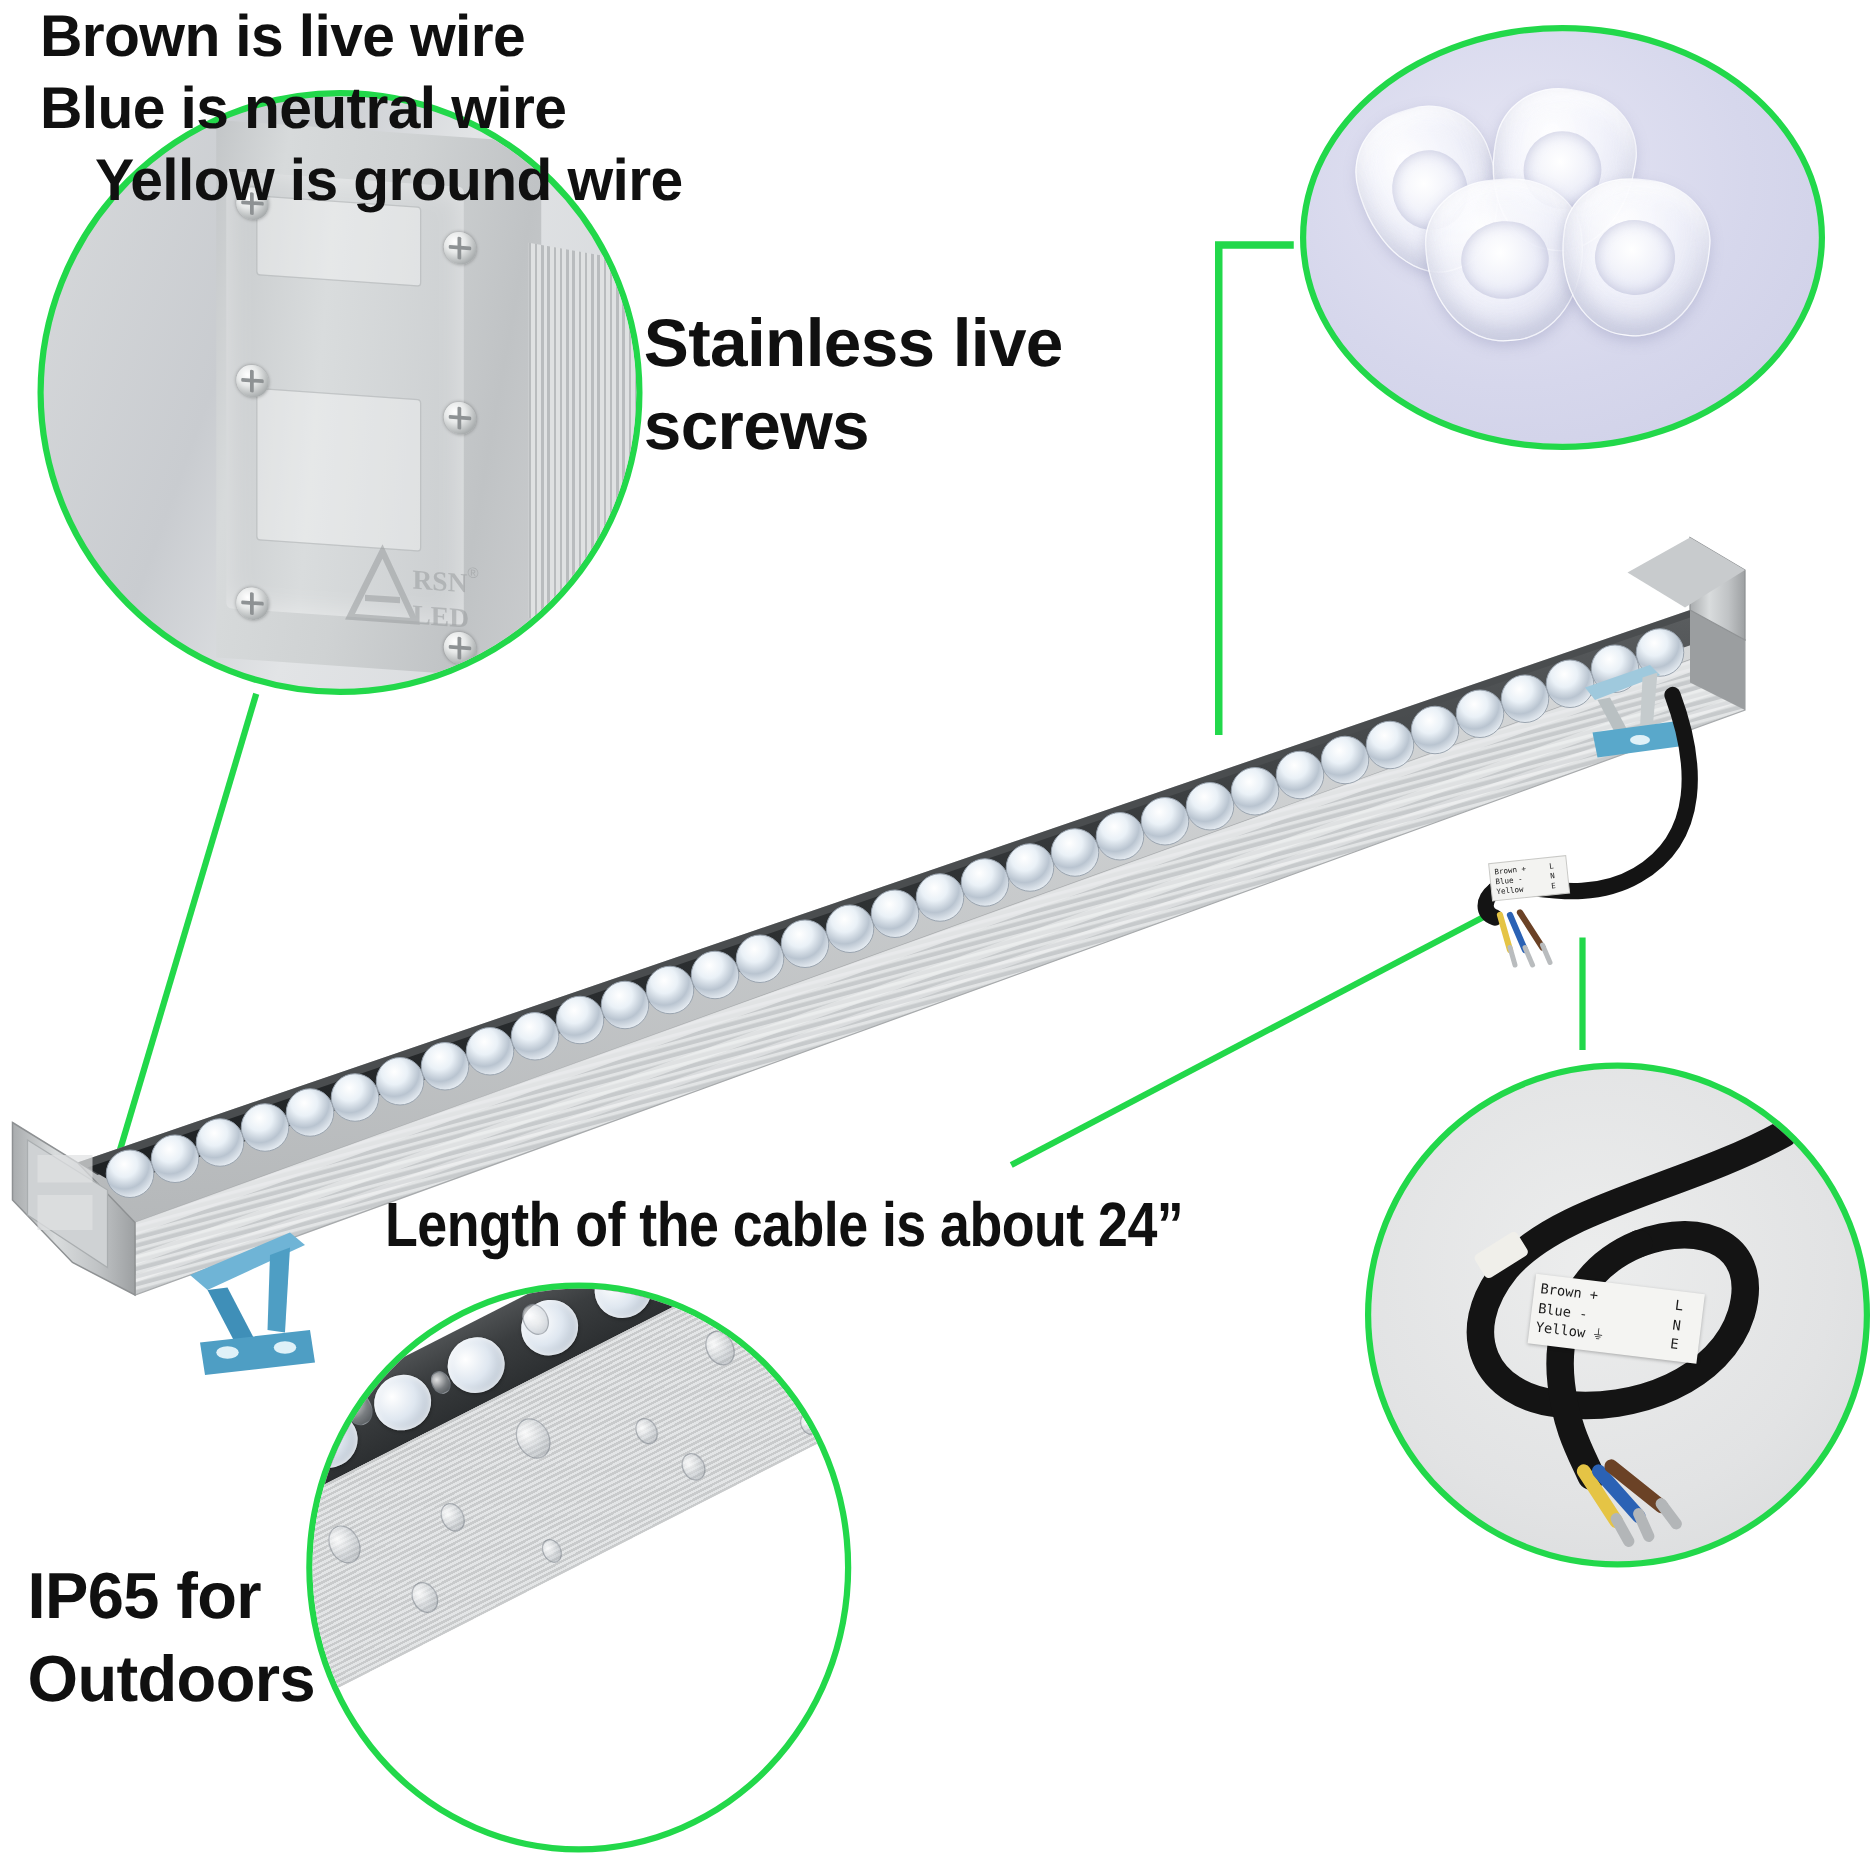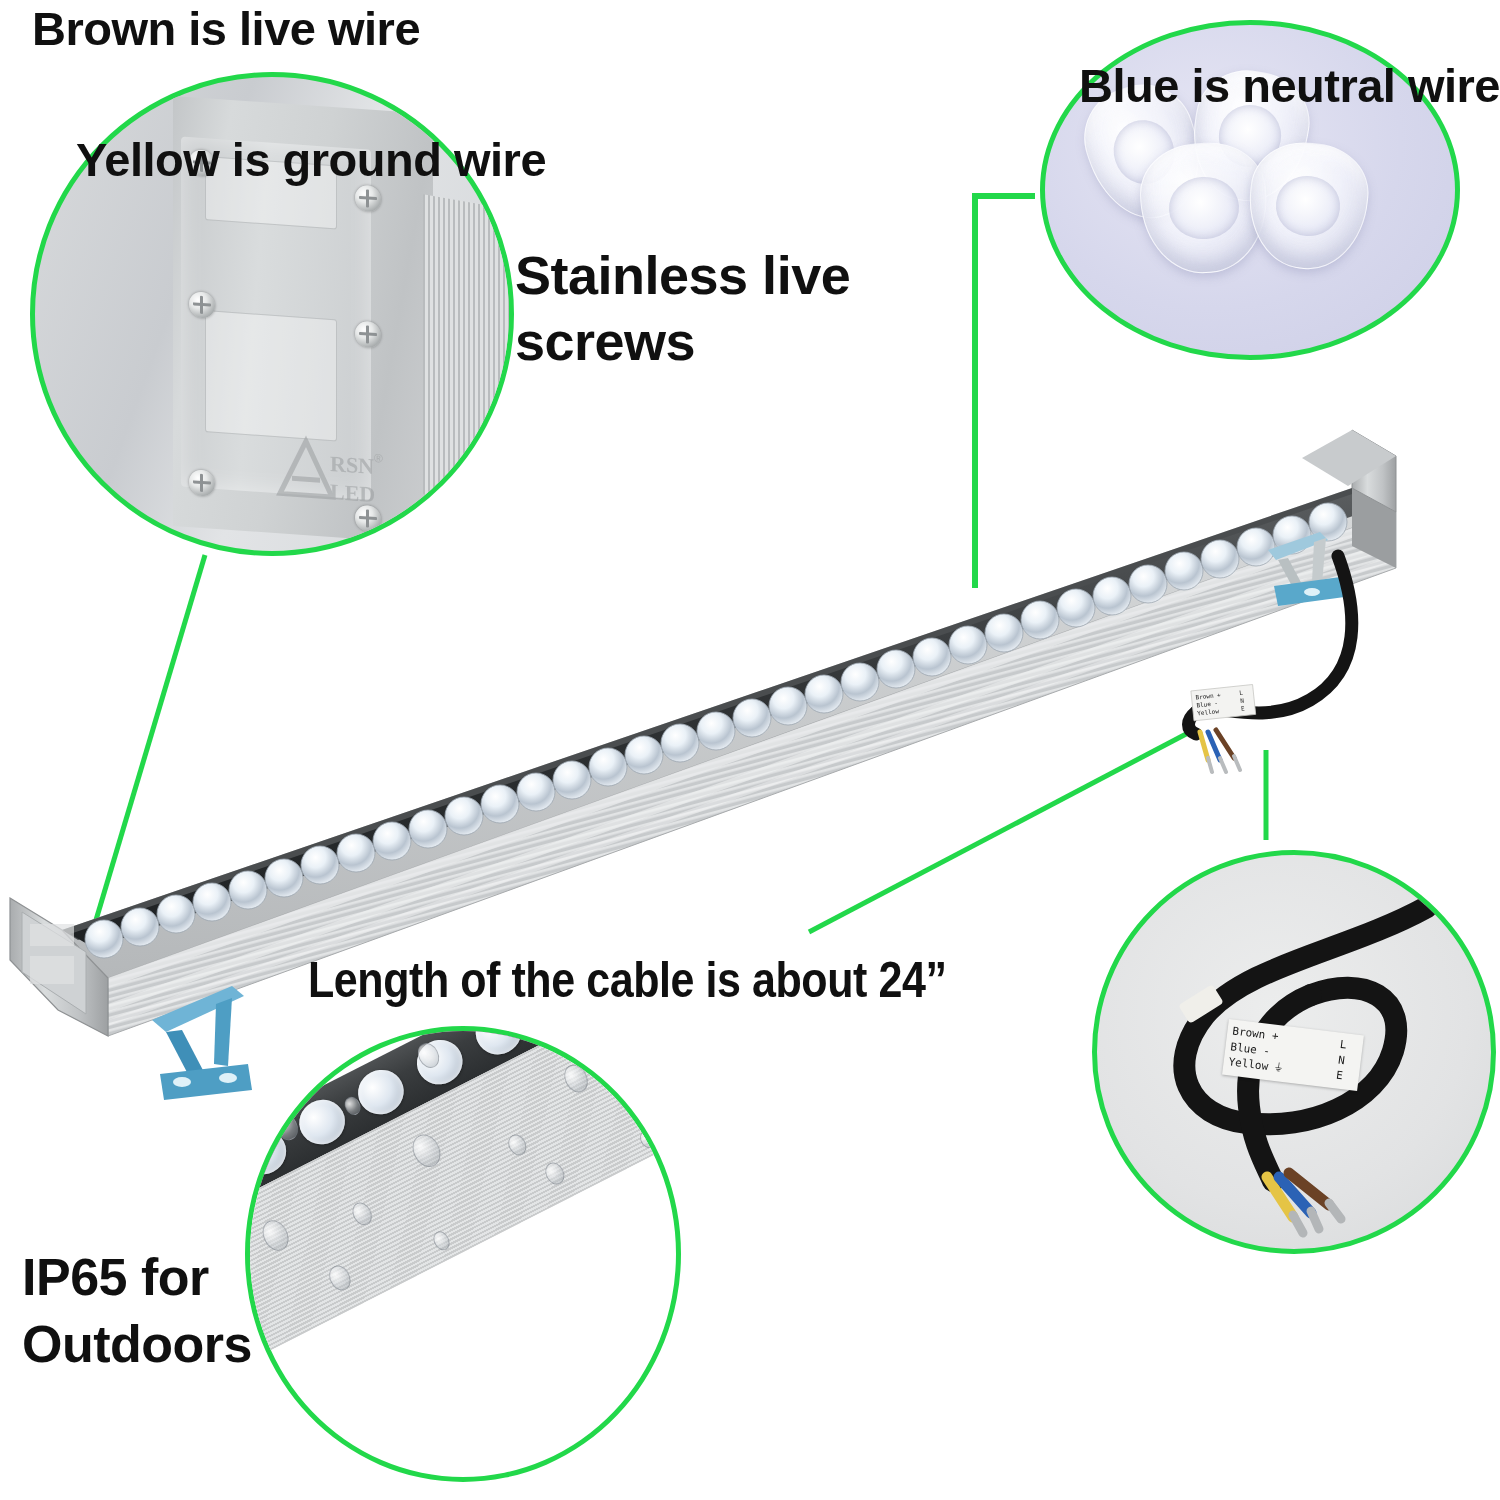--- a/index.html
+++ b/index.html
@@ -403,17 +403,17 @@
       <div class="lne">
         <div>L</div>
         <div>N</div>
         <div>E</div>
       </div>
     </div>
   </div>
 
   <div id="txt-wires">
     <div class="callout-text" style="position:relative; left:0; top:0; font-size:47px;">Brown is live wire</div>
-    <div class="callout-text" style="position:relative; left:0; top:0; font-size:47px;text-align:right;">Blue is neutral wire</div>
-    <div class="callout-text" style="position:relative; left:0; top:16px; font-size:47px;padding-left:44px;">Yellow is ground wire</div>
+    <div class="callout-text" style="position:relative; left:0; top:0; font-size:47px;">Blue is neutral wire</div>
+    <div class="callout-text" style="position:relative; left:0; top:0; font-size:47px;padding-left:44px;">Yellow is ground wire</div>
   </div>
 
 </div>
 
 </body></html>

